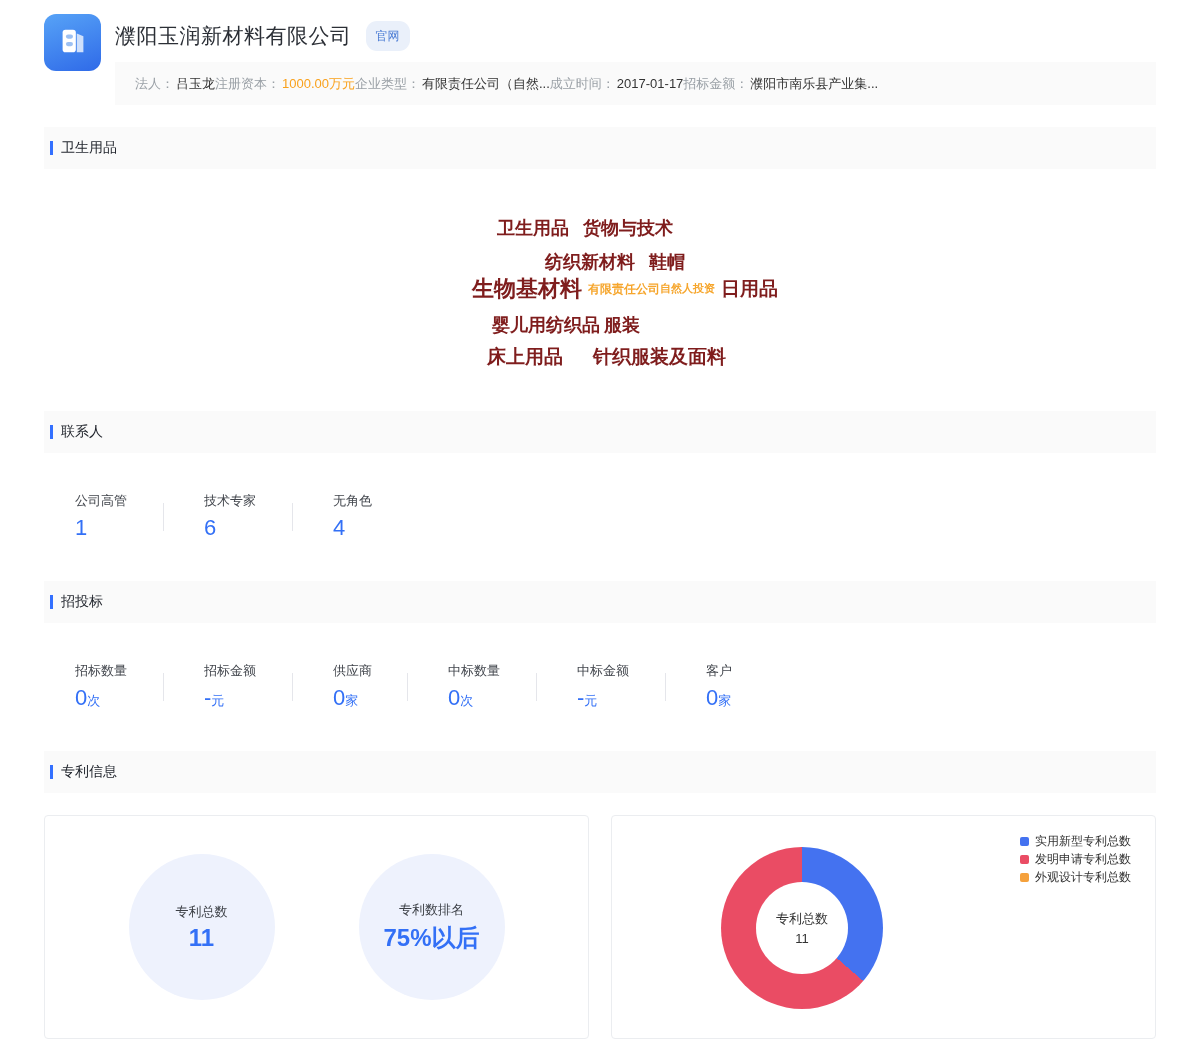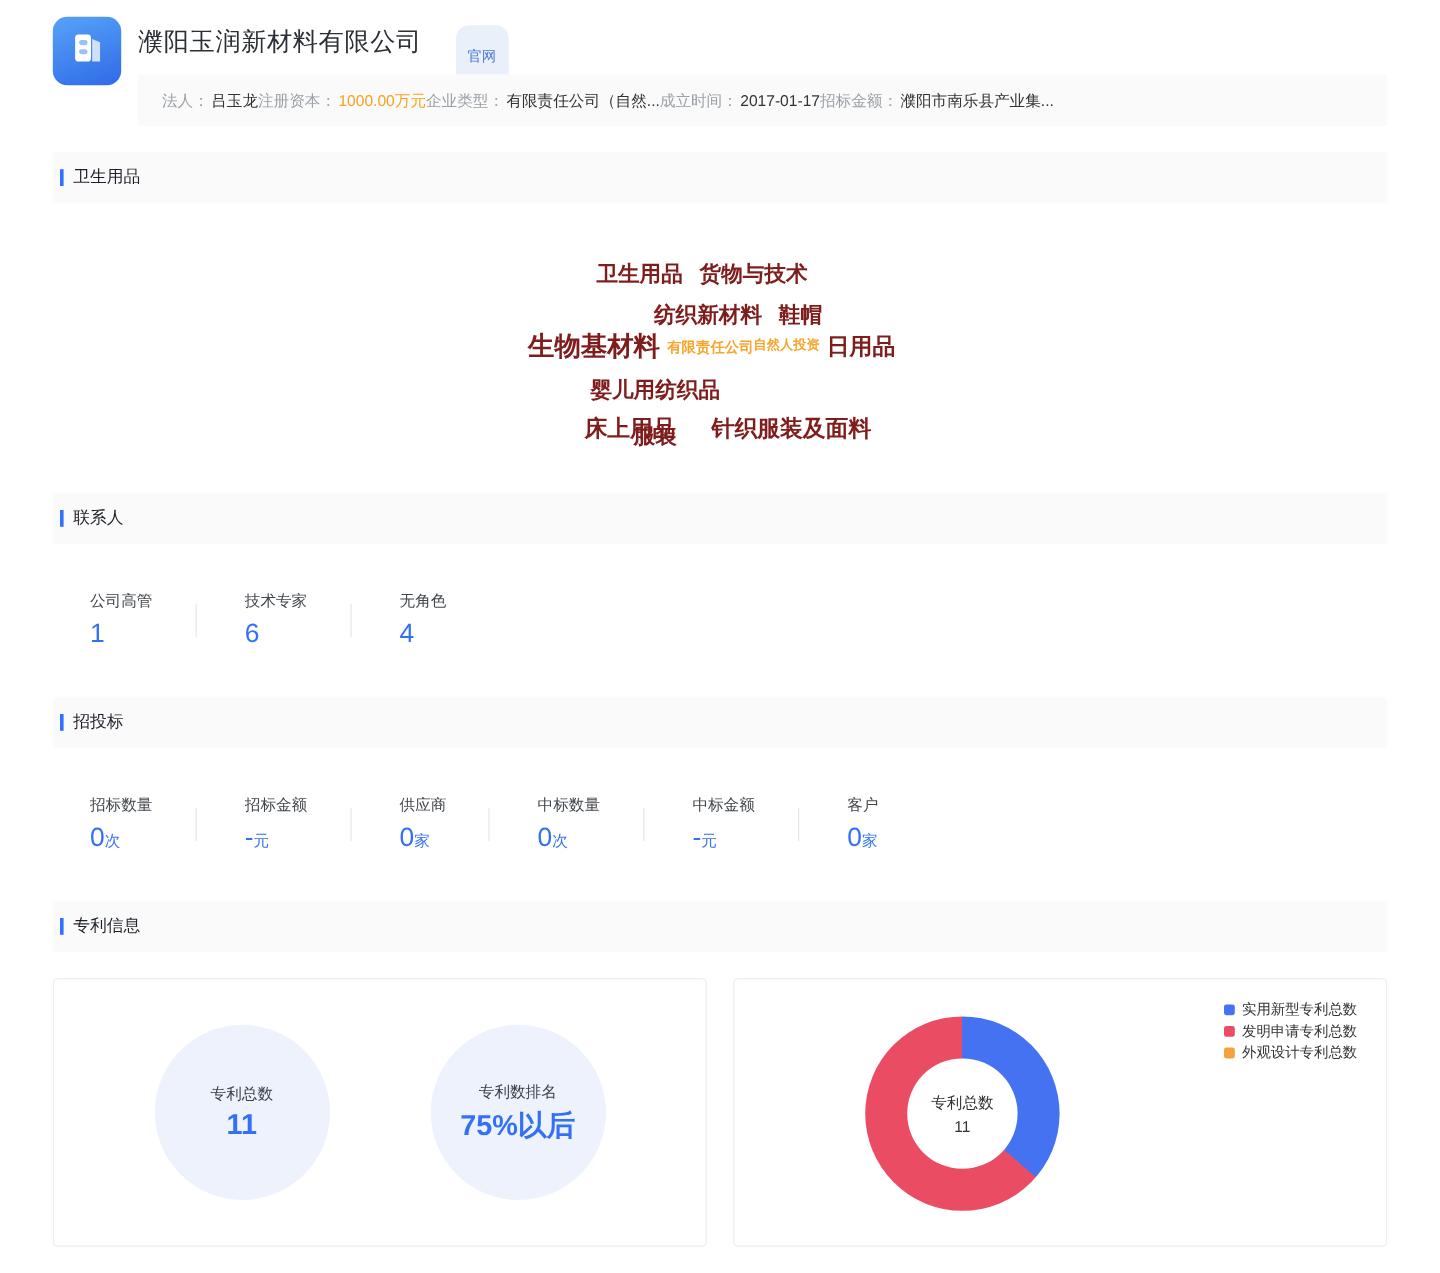--- a/index.html
+++ b/index.html
@@ -3,44 +3,44 @@
 <meta charset="utf-8">
 <style>
   * { margin:0; padding:0; box-sizing:border-box; }
   body { background:#fff; font-family:"Liberation Sans", sans-serif; }
   .page { position:relative; width:1200px; height:1061px; background:#fff; overflow:hidden; }
 
   
   .logo { position:absolute; left:44px; top:14px; width:57px; height:57px; border-radius:12px;
           background:linear-gradient(160deg,#57a3f7 0%, #2f6ae8 100%);
           display:flex; align-items:center; justify-content:center; }
-  .title-row { position:absolute; left:115px; top:21px; display:flex; gap:28px; }
+  .title-row { position:absolute; left:115px; top:21px; display:flex; align-items:center; gap:14px; }
   .company-name { font-size:21px; color:#2b2f36; font-weight:500; letter-spacing:0.5px; }
-  .badge { background:#eaf0fa; color:#4a7bd4; font-size:12px; padding:19px 10px; border-radius:11px; line-height:14px; }
+  .badge { background:#eaf0fa; color:#4a7bd4; font-size:12px; padding:8px 10px; border-radius:11px; line-height:14px; }
 
   .info-bar { position:absolute; left:115px; top:62px; width:1041px; height:43px; background:#fafafa;
               display:flex; align-items:center; padding:0 20px; font-size:13px; white-space:nowrap; }
   .info-item { display:flex; align-items:center; }
   .info-label { color:#9aa0a6; }
   .info-value { color:#333; font-weight:500; margin-left:2px; }
   .info-value.orange { color:#f9a11c; }
 
   
   .section-strip { position:absolute; left:44px; width:1112px; height:42px; background:#fafafa;
                    display:flex; align-items:center; padding-left:6px; }
   .section-bar { width:3px; height:14px; background:#3370ff; margin-right:8px; }
   .section-title { font-size:14px; color:#1d2129; font-weight:500; }
 
   
   .wc-line { position:absolute; display:flex; align-items:center; white-space:nowrap; font-weight:700; }
   .wc-blue { color:#7f1d1d; }
   .wc-orange { color:#f6a62d; }
   .wc-18 { font-size:18px; }
   .wc-19 { font-size:19px; }
-  .wc-22 { font-size:22px; }
+  .wc-22 { font-size:22px;margin-left:32px; }
   .wc-small-col { display:flex; flex-direction:row; align-items:center; line-height:1.25; margin:0 6px; }
   .wc-s1 { font-size:12px; }
   .wc-s2 { font-size:11px; }
 
   
   .stats-row { position:absolute; left:75px; display:flex; }
   .stat-item { min-width:88px; }
   .stat-item.narrow { min-width:74px; }
   .stat-label { font-size:13px; color:#42464d; }
   .stat-num-row { margin-top:5px; color:#3370f6; }
@@ -127,21 +127,21 @@
       <span>鞋帽</span>
     </div>
     <div class="wc-line" style="left:440px; top:274px;">
       <span class="wc-blue wc-22">生物基材料</span>
       <span class="wc-small-col wc-orange">
         <span class="wc-s1">有限责任公司</span>
         <span class="wc-s2">自然人投资</span>
       </span>
       <span class="wc-blue wc-19">日用品</span>
     </div>
-    <div class="wc-line wc-blue wc-18" style="left:492px; top:313px; gap:14px;flex-direction:column;">
+    <div class="wc-line wc-blue wc-18" style="left:492px; top:313px; gap:4px;">
       <span>婴儿用纺织品</span>
       <span>服装</span>
     </div>
     <div class="wc-line wc-blue wc-19" style="left:487px; top:344px; gap:30px;">
       <span>床上用品</span>
       <span>针织服装及面料</span>
     </div>
   </div>
 
   <div class="section-strip" style="top:411px;">

